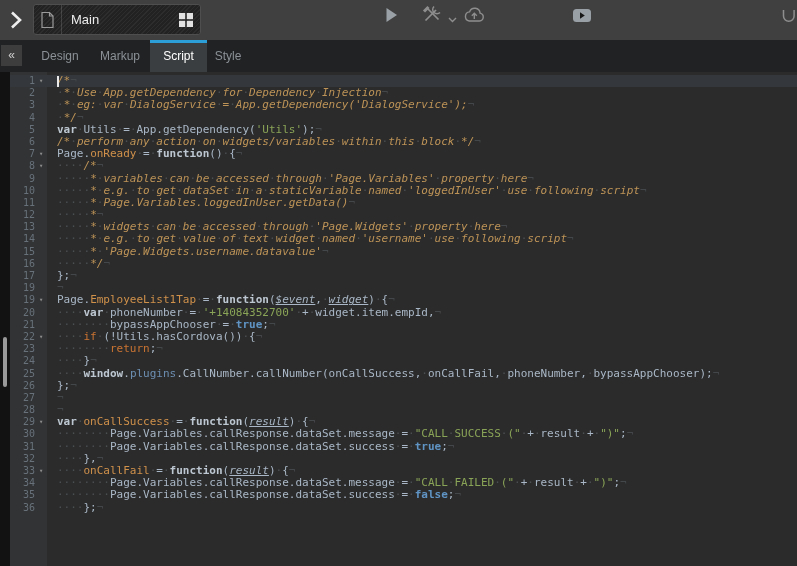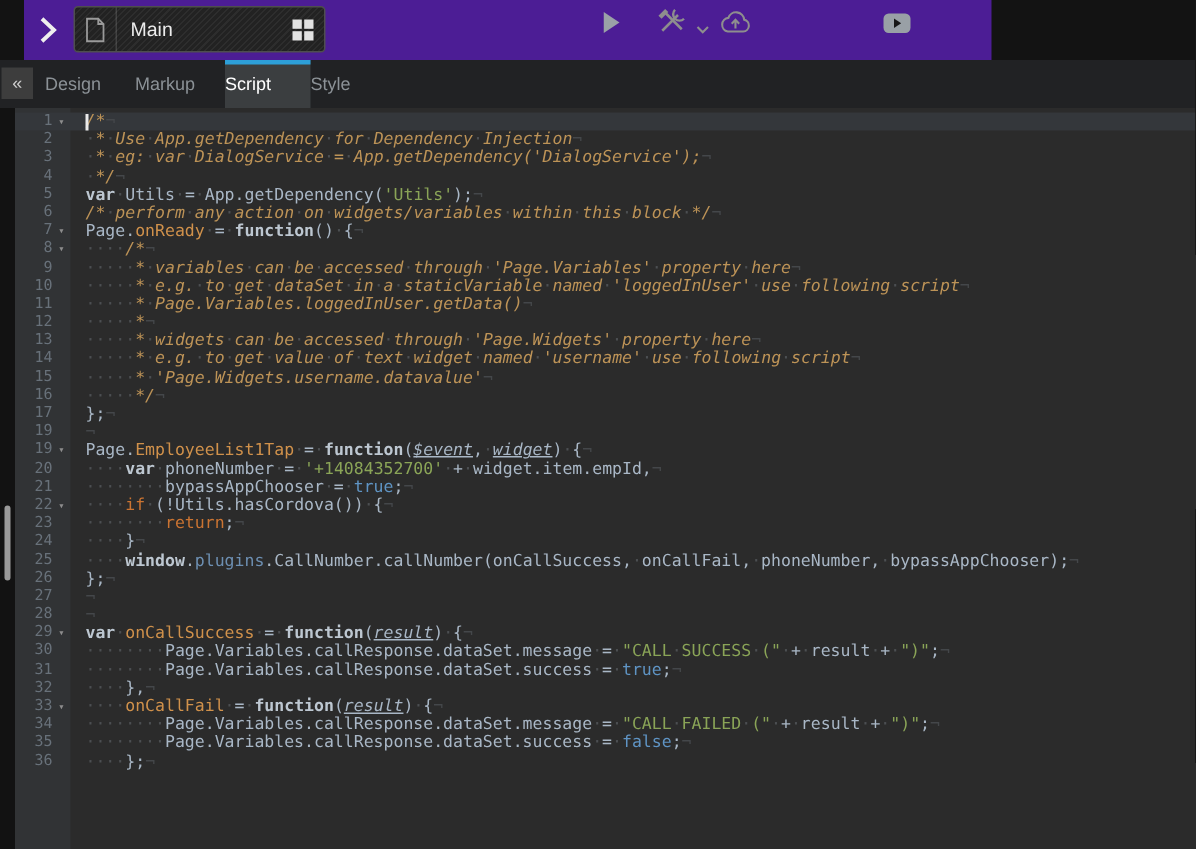--- a/index.html
+++ b/index.html
@@ -1,39 +1,39 @@
 <!DOCTYPE html>
 <html style="--accent: #2d9fd8; --editor-bg: #2b2b2b; --gutter-bg: #313335; --comment: #bd9357; --string: #8aa457; --keyword: #cb7432; --fname: #d0914b; --bool: #5f94c4; --member: #6d8fb2;"><head>
 <meta charset="utf-8">
 <style>
   html,body{margin:0;padding:0;background:#131313;}
   .screen{position:relative;width:797px;height:566px;overflow:hidden;background:#131313;
           font-family:"Liberation Sans",sans-serif;-webkit-font-smoothing:antialiased;}
 
   
-  .titlebar{position:absolute;left:16px;top:0;width:645px;height:40px;background:#4c1d95;}
+  .titlebar{position:absolute;left:0;top:0;width:797px;height:40px;background:#404040;}
   .expand-btn{position:absolute;left:9px;top:10px;width:16px;height:20px;cursor:pointer;}
   .psel{position:absolute;left:33px;top:4px;width:166px;height:29px;border:1px solid #4e4e4e;border-radius:3px;
         display:flex;align-items:center;background:#222;
         background-image:repeating-linear-gradient(135deg,rgba(255,255,255,.05) 0 1px,transparent 1px 3px);}
   .psel .doccell{width:27px;height:100%;display:flex;align-items:center;justify-content:center;
         border-right:1px solid rgba(255,255,255,.14);}
   .psel .plabel{flex:1;padding-left:9px;color:#ececec;font-size:13px;}
   .psel .gridcell{width:28px;height:100%;display:flex;align-items:center;justify-content:center;cursor:pointer;}
   .action{position:absolute;top:5px;text-align:center;color:#8e959b;font-size:10px;cursor:pointer;}
   .action .ic{height:18px;display:flex;align-items:flex-end;justify-content:center;}
   .action .lbl{margin-top:20px;white-space:nowrap;}
   .bchev{position:absolute;right:-3px;top:12px;}
   .act-arti{text-align:left;}
 
   
   .tabbar{position:absolute;left:0;top:40px;width:797px;height:32px;background:#212224;}
   .collapse-btn{position:absolute;left:1px;top:5px;width:21px;height:21px;background:#3d3d3d;color:#cfcfcf;
         font-size:12px;line-height:21px;text-align:center;cursor:pointer;}
-  .tab{position:absolute;top:0;height:32px;line-height:33px;text-align:left;color:#8b9196;font-size:12px;cursor:pointer;}
+  .tab{position:absolute;top:0;height:32px;line-height:33px;text-align:center;color:#8b9196;font-size:12px;cursor:pointer;}
   .tab.active{background:#3b3e40;color:#ffffff;}
   .tab.active::before{content:'';position:absolute;left:0;right:0;top:0;height:3px;background:var(--accent);}
   .tab-0{left:30px;width:60px;}.tab-1{left:90px;width:60px;}.tab-2{left:150px;width:57px;}.tab-3{left:207px;width:42px;}
 
   
   .editor{position:absolute;left:0;top:72px;width:797px;height:494px;background:var(--editor-bg);}
   .leftstrip{position:absolute;left:0;top:0;width:10px;height:494px;background:#121212;}
   .vthumb{position:absolute;left:3px;top:265px;width:4px;height:50px;background:#999;border-radius:2px;cursor:pointer;}
   .gutterbg{position:absolute;left:10px;top:0;width:37px;height:494px;background:var(--gutter-bg);}
   .rows{position:absolute;left:10px;top:3px;right:0;font-family:"DejaVu Sans Mono",monospace;font-size:11px;}
@@ -43,21 +43,21 @@
   .num{flex:1;text-align:right;color:#68717a;font-size:10px;}
   .fold{width:12px;flex:none;text-align:center;color:#8d8d8d;font-size:7px;line-height:12px;}
   .code{flex:1;padding-left:10px;position:relative;white-space:pre;color:#a9b7c6;}
   .caret{position:absolute;left:10px;top:1px;width:1.5px;height:10.5px;background:#eaeaea;}
   .t-b{color:#a9b7c6;}
   .t-c{color:var(--comment);font-style:italic;}
   .t-s{color:var(--string);}
   .t-k{color:#bdc7d1;font-weight:bold;}
   .t-o{color:var(--keyword);}
   .t-f{color:var(--fname);}
-  .t-t{color:var(--bool);}
+  .t-t{color:var(--bool);font-weight:bold;}
   .t-p{color:var(--member);}
   .t-i{color:#a9b7c6;font-style:italic;text-decoration:underline;}
   .ws{color:#4c4f52;font-style:normal;}
   .eol{color:#44474a;}
   svg{display:block;}
 </style>
 </head>
 <body>
 
 <div class="screen">

